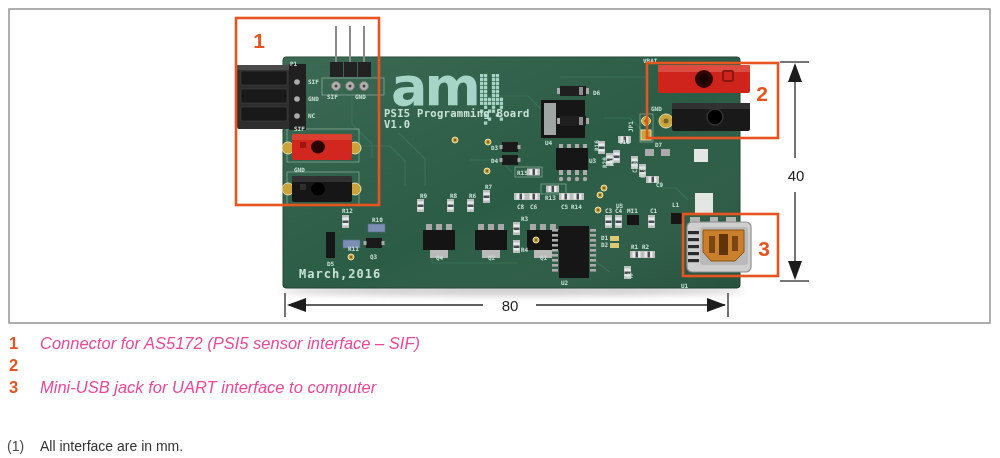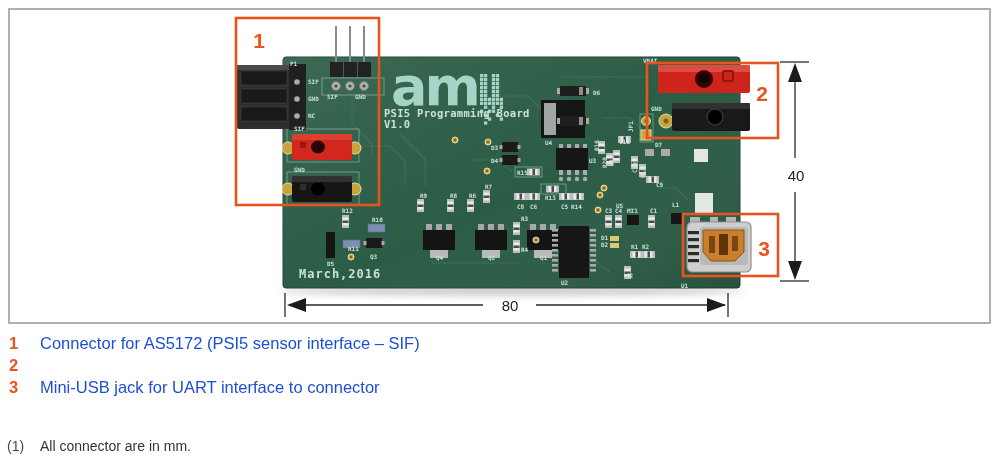--- a/index.html
+++ b/index.html
@@ -31,21 +31,21 @@
   .callout-rect{fill:none;stroke:var(--accent);stroke-width:2.6;}
   .callout-num{fill:var(--accent);font-size:21px;font-weight:bold;text-anchor:middle;font-family:"Liberation Sans",sans-serif;}
   .dim{stroke:#2A2A2A;stroke-width:1.3;}
   .dim-arrow{fill:#1C1C1C;}
   .dim-text{fill:#222;font-size:15px;font-family:"Liberation Sans",sans-serif;text-anchor:middle;}
 
   
   .legend{position:absolute;left:0;top:332px;width:1000px;}
   .legend-row{display:flex;align-items:flex-start;line-height:22px;font-size:16.5px;}
   .legend-num{width:40px;padding-left:9px;box-sizing:border-box;color:var(--accent);font-weight:bold;}
-  .legend-text{color:#1d4ed8;}
+  .legend-text{color:#ec4899;font-style:italic;}
   .legend-footnote{display:flex;margin-top:40px;font-size:14px;line-height:17px;}
   .footnote-marker{width:40px;padding-left:7px;box-sizing:border-box;color:#4A4A4A;}
   .footnote-text{color:#333;}
 </style>
 </head>
 <body>
 
 <div class="figure-wrap">
 <svg width="1000" height="330" viewBox="0 0 1000 330">
   <defs>
@@ -464,19 +464,19 @@
 <div class="legend">
   <div class="legend-row">
     <span class="legend-num">1</span>
     <span class="legend-text">Connector for AS5172 (PSI5 sensor interface – SIF)</span>
   </div>
   <div class="legend-row">
     <span class="legend-num">2</span>
   </div>
   <div class="legend-row">
     <span class="legend-num">3</span>
-    <span class="legend-text">Mini-USB jack for UART interface to connector</span>
+    <span class="legend-text">Mini-USB jack for UART interface to computer</span>
   </div>
   <div class="legend-footnote">
     <span class="footnote-marker">(1)</span>
-    <span class="footnote-text">All connector are in mm.</span>
+    <span class="footnote-text">All interface are in mm.</span>
   </div>
 </div>
 
 </body></html>

